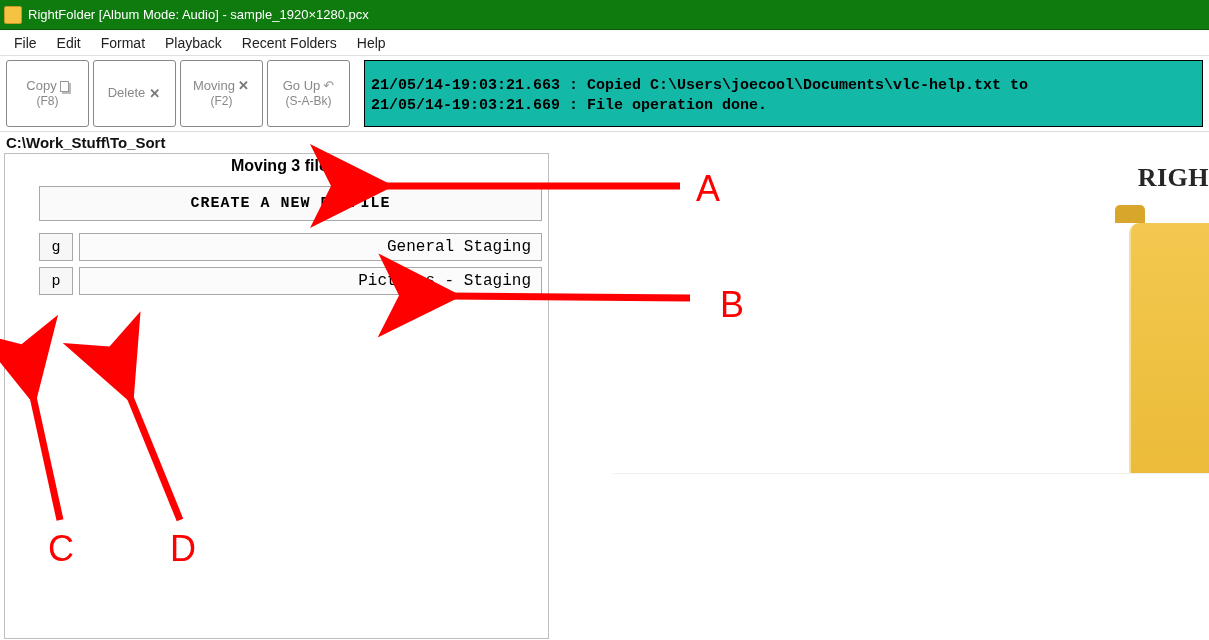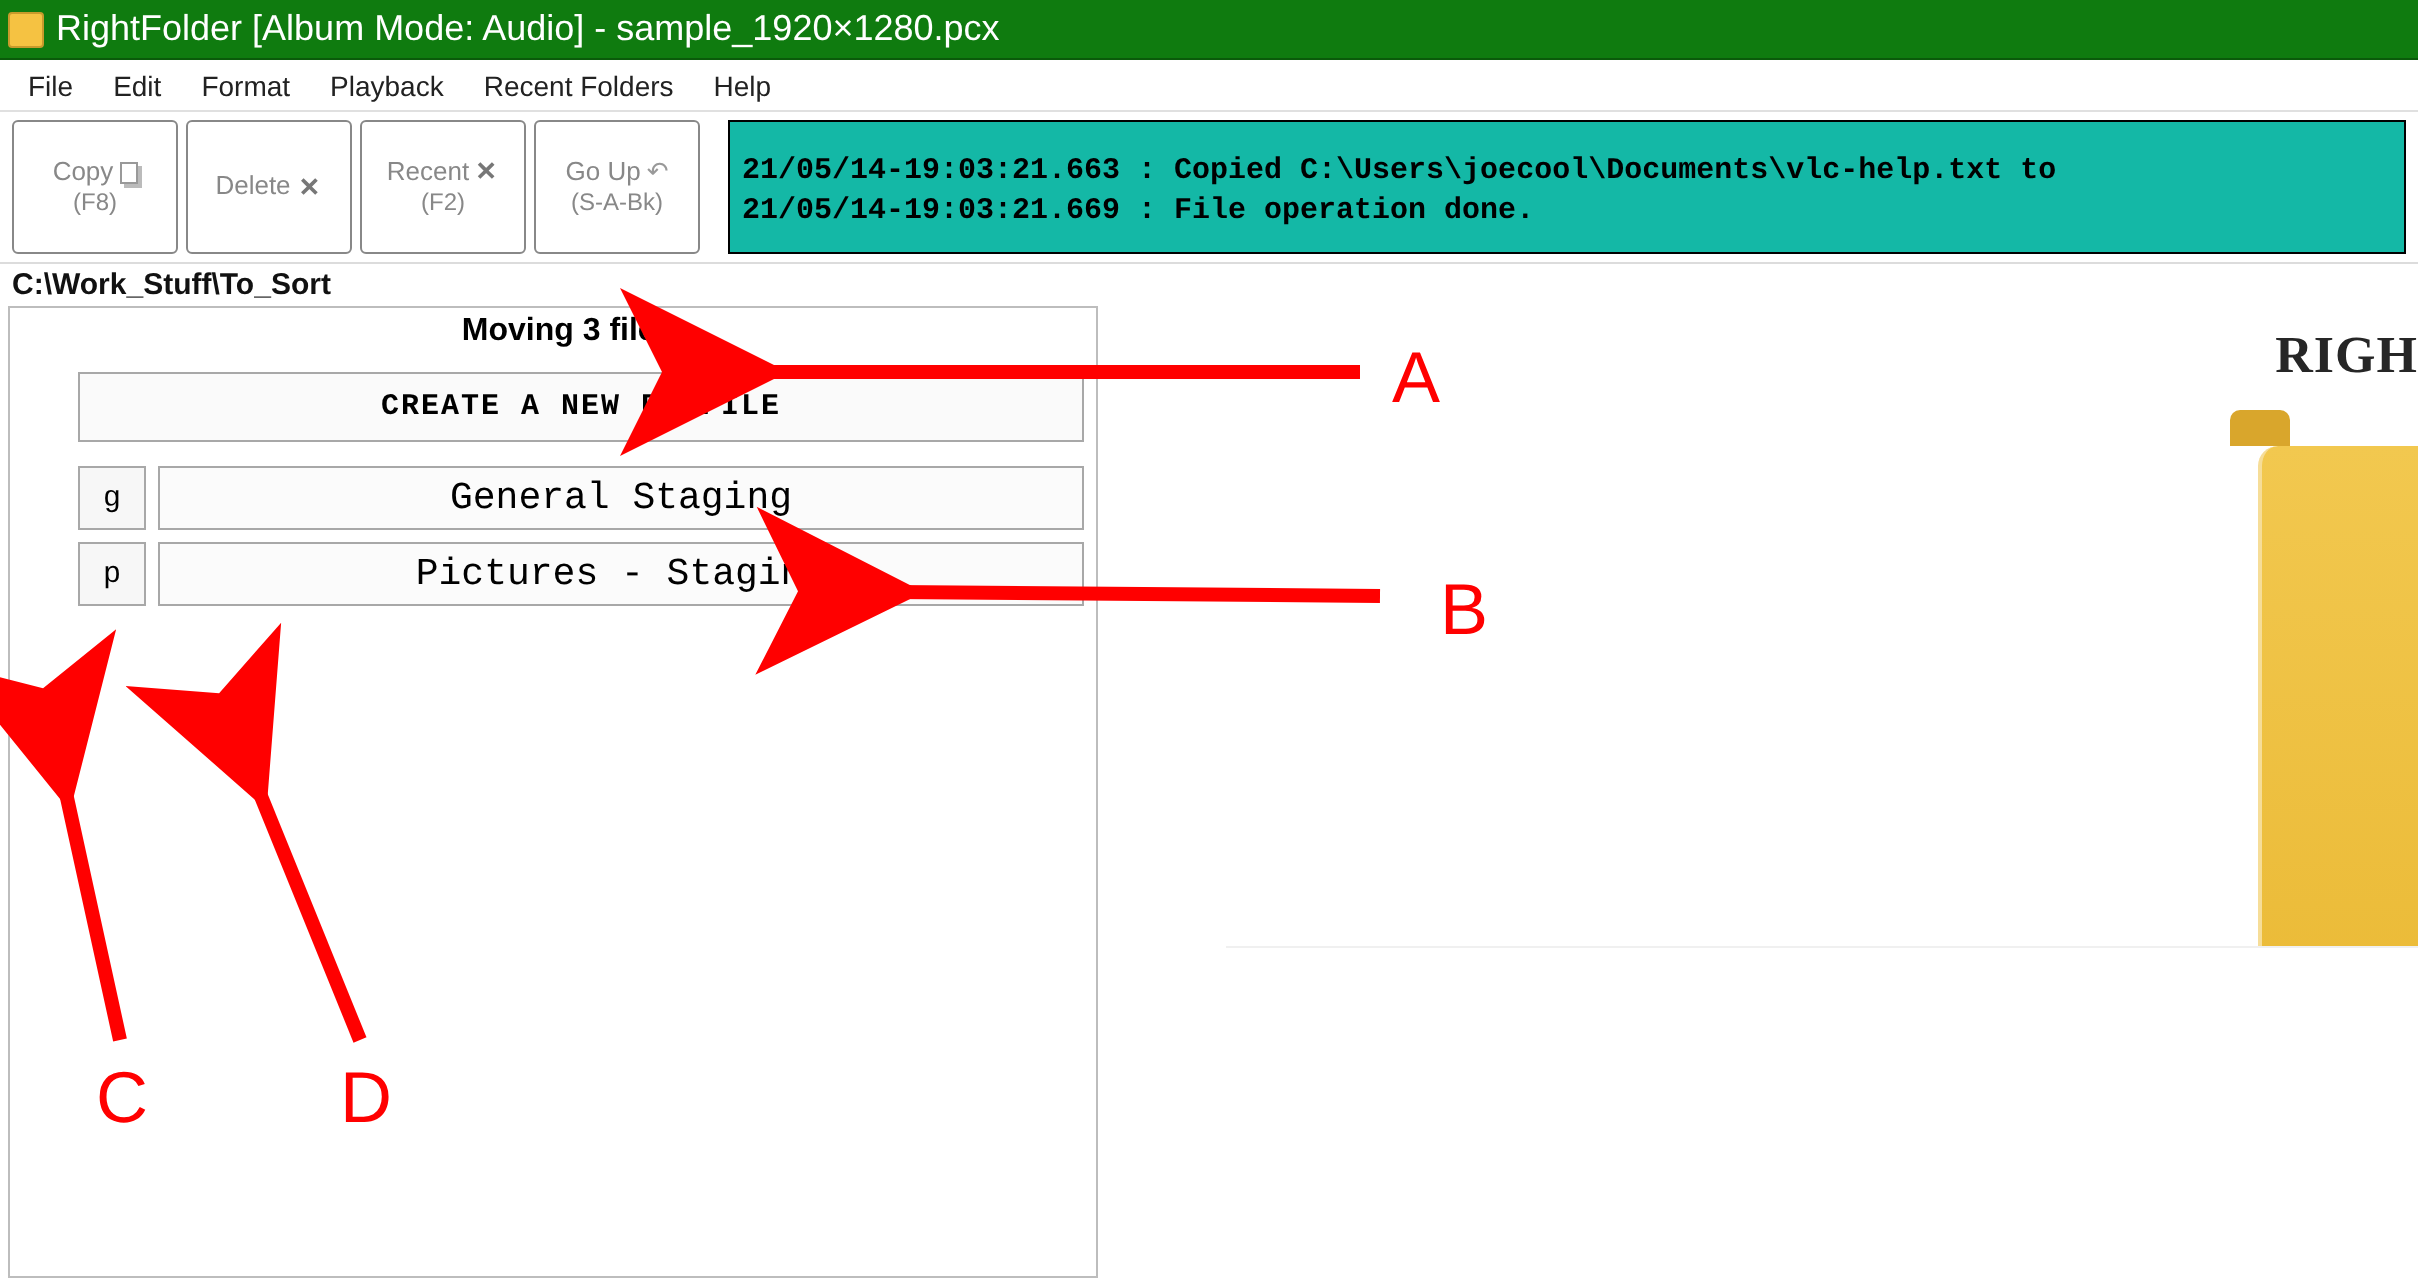--- a/index.html
+++ b/index.html
@@ -21,21 +21,21 @@
   }
   .titlebar .app-icon {
     width: 18px; height: 18px;
     background: #f5c242;
     border: 1px solid #c89a2c;
     border-radius: 2px;
     margin-right: 6px;
     display: inline-block;
   }
   .titlebar .title-text {
-    font-size: 18px;
+    font-size: 13px;
   }
   .menubar {
     height: 26px;
     display: flex; align-items: center;
     padding-left: 4px;
     font-size: 14px;
     color: #222;
     border-bottom: 1px solid #e0e0e0;
   }
   .menubar .menu-item {
@@ -147,22 +147,22 @@
     font-size: 15px;
     text-align: center;
     padding: 4px 0;
     margin-right: 6px;
   }
   .profile-name {
     flex: 1;
     border: 1px solid #a8a8a8;
     background: #fbfbfb;
     font-family: "Consolas","Courier New",monospace;
-    font-size: 19px;
-    text-align: center;
+    font-size: 16px;
+    text-align: right;
     padding: 4px 10px;
   }
   .right-panel {
     flex: 1;
     position: relative;
     margin-left: 8px;
   }
   .right-banner {
     position: absolute;
     right: 0; top: 10px;
@@ -237,21 +237,21 @@
       <span class="mini-icon copy"></span>
     </span>
     <span class="tb-hot">(F8)</span>
   </div>
   <div class="tb-btn" style="flex-direction:row;gap:4px;">
     <span>Delete</span>
     <span class="mini-icon x">✕</span>
   </div>
   <div class="tb-btn">
     <span class="tb-label-row">
-      <span>Recent</span>
+      <span>Moving</span>
       <span class="mini-icon x">✕</span>
     </span>
     <span class="tb-hot">(F2)</span>
   </div>
   <div class="tb-btn">
     <span class="tb-label-row">
       <span>Go Up</span>
       <span style="font-size:13px;color:#999;">↶</span>
     </span>
     <span class="tb-hot">(S-A-Bk)</span>

